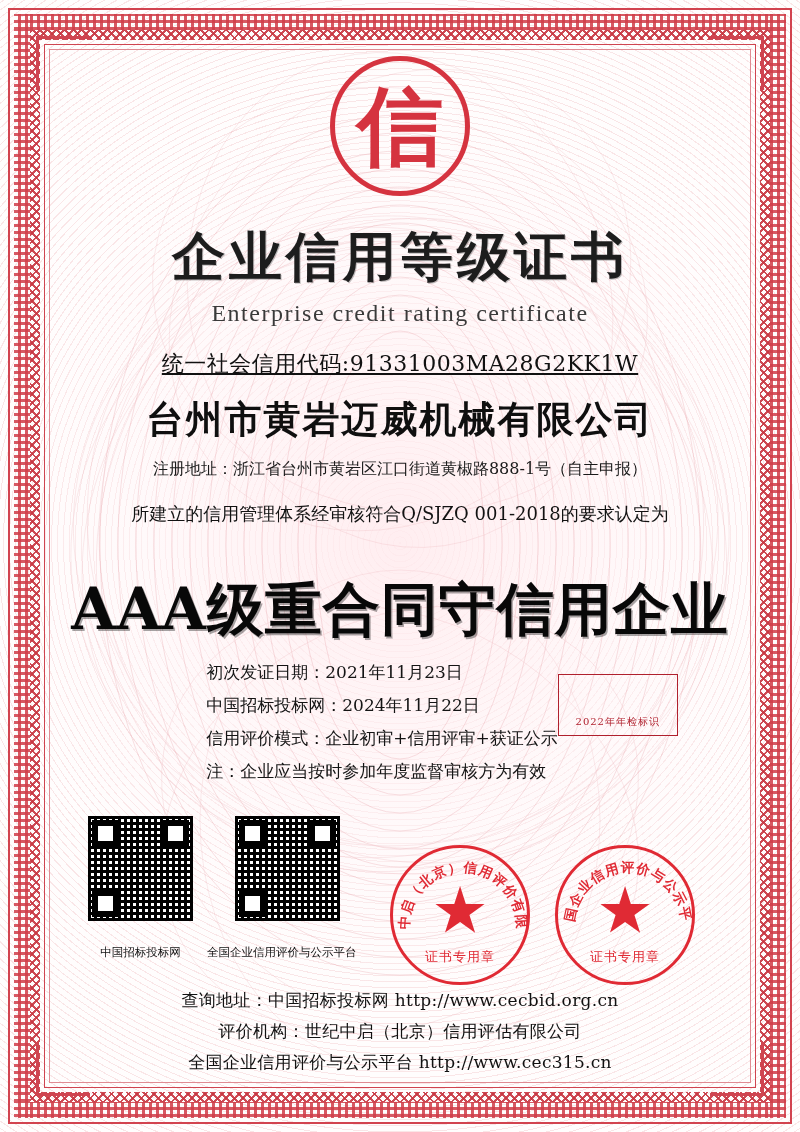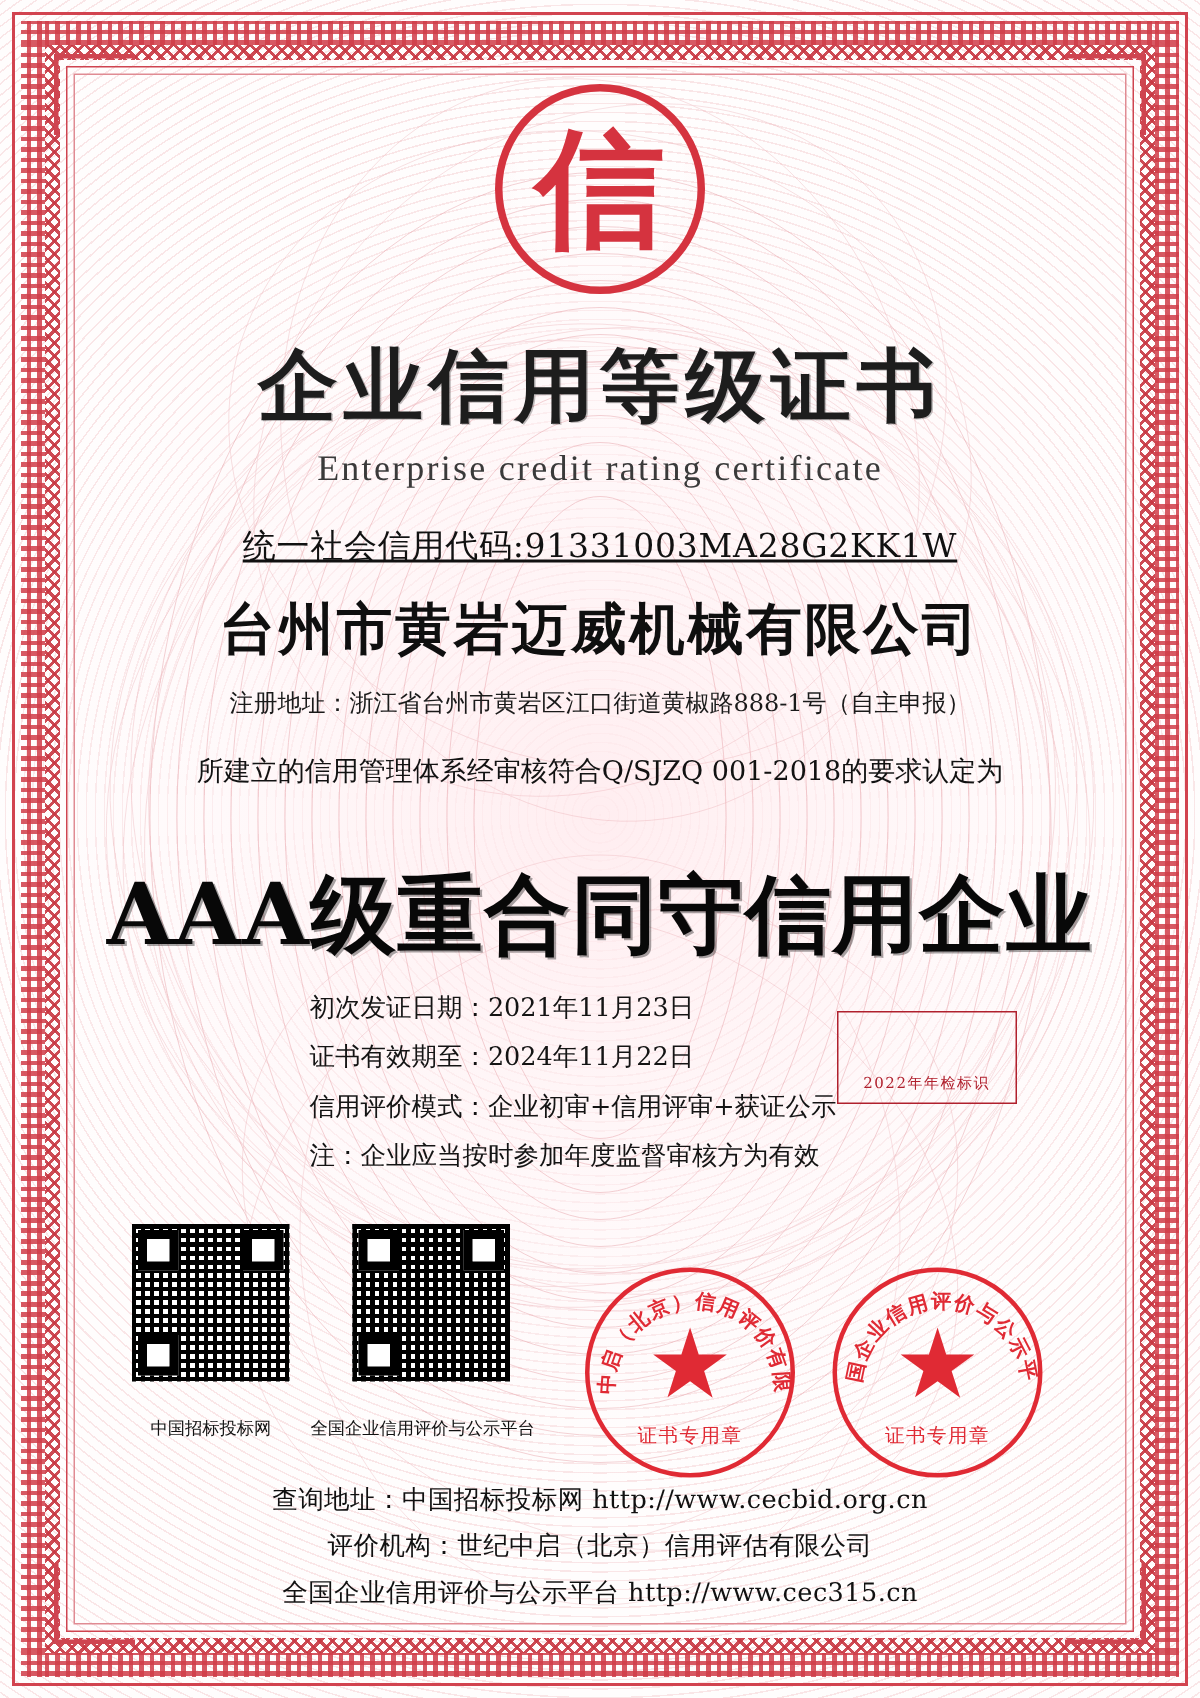--- a/index.html
+++ b/index.html
@@ -288,21 +288,21 @@
     <div class="address">注册地址：浙江省台州市黄岩区江口街道黄椒路888-1号（自主申报）</div>
     <div class="standard">所建立的信用管理体系经审核符合Q/SJZQ 001-2018的要求认定为</div>
     <div class="grade">AAA级重合同守信用企业</div>
 
     <div class="info-row">
       <div class="info-list">
         <div>
           <span class="lbl">初次发证日期：</span><span>2021年11月23日</span>
         </div>
         <div>
-          <span class="lbl">证书有效期至：</span><span>2024年11月22日</span>
+          <span class="lbl">中国招标投标网：</span><span>2024年11月22日</span>
         </div>
         <div>
           <span class="lbl">信用评价模式：</span><span>企业初审+信用评审+获证公示</span>
         </div>
         <div>
           <span class="lbl">注：</span><span>企业应当按时参加年度监督审核方为有效</span>
         </div>
       </div>
 
       <div class="stamp-boxes">

